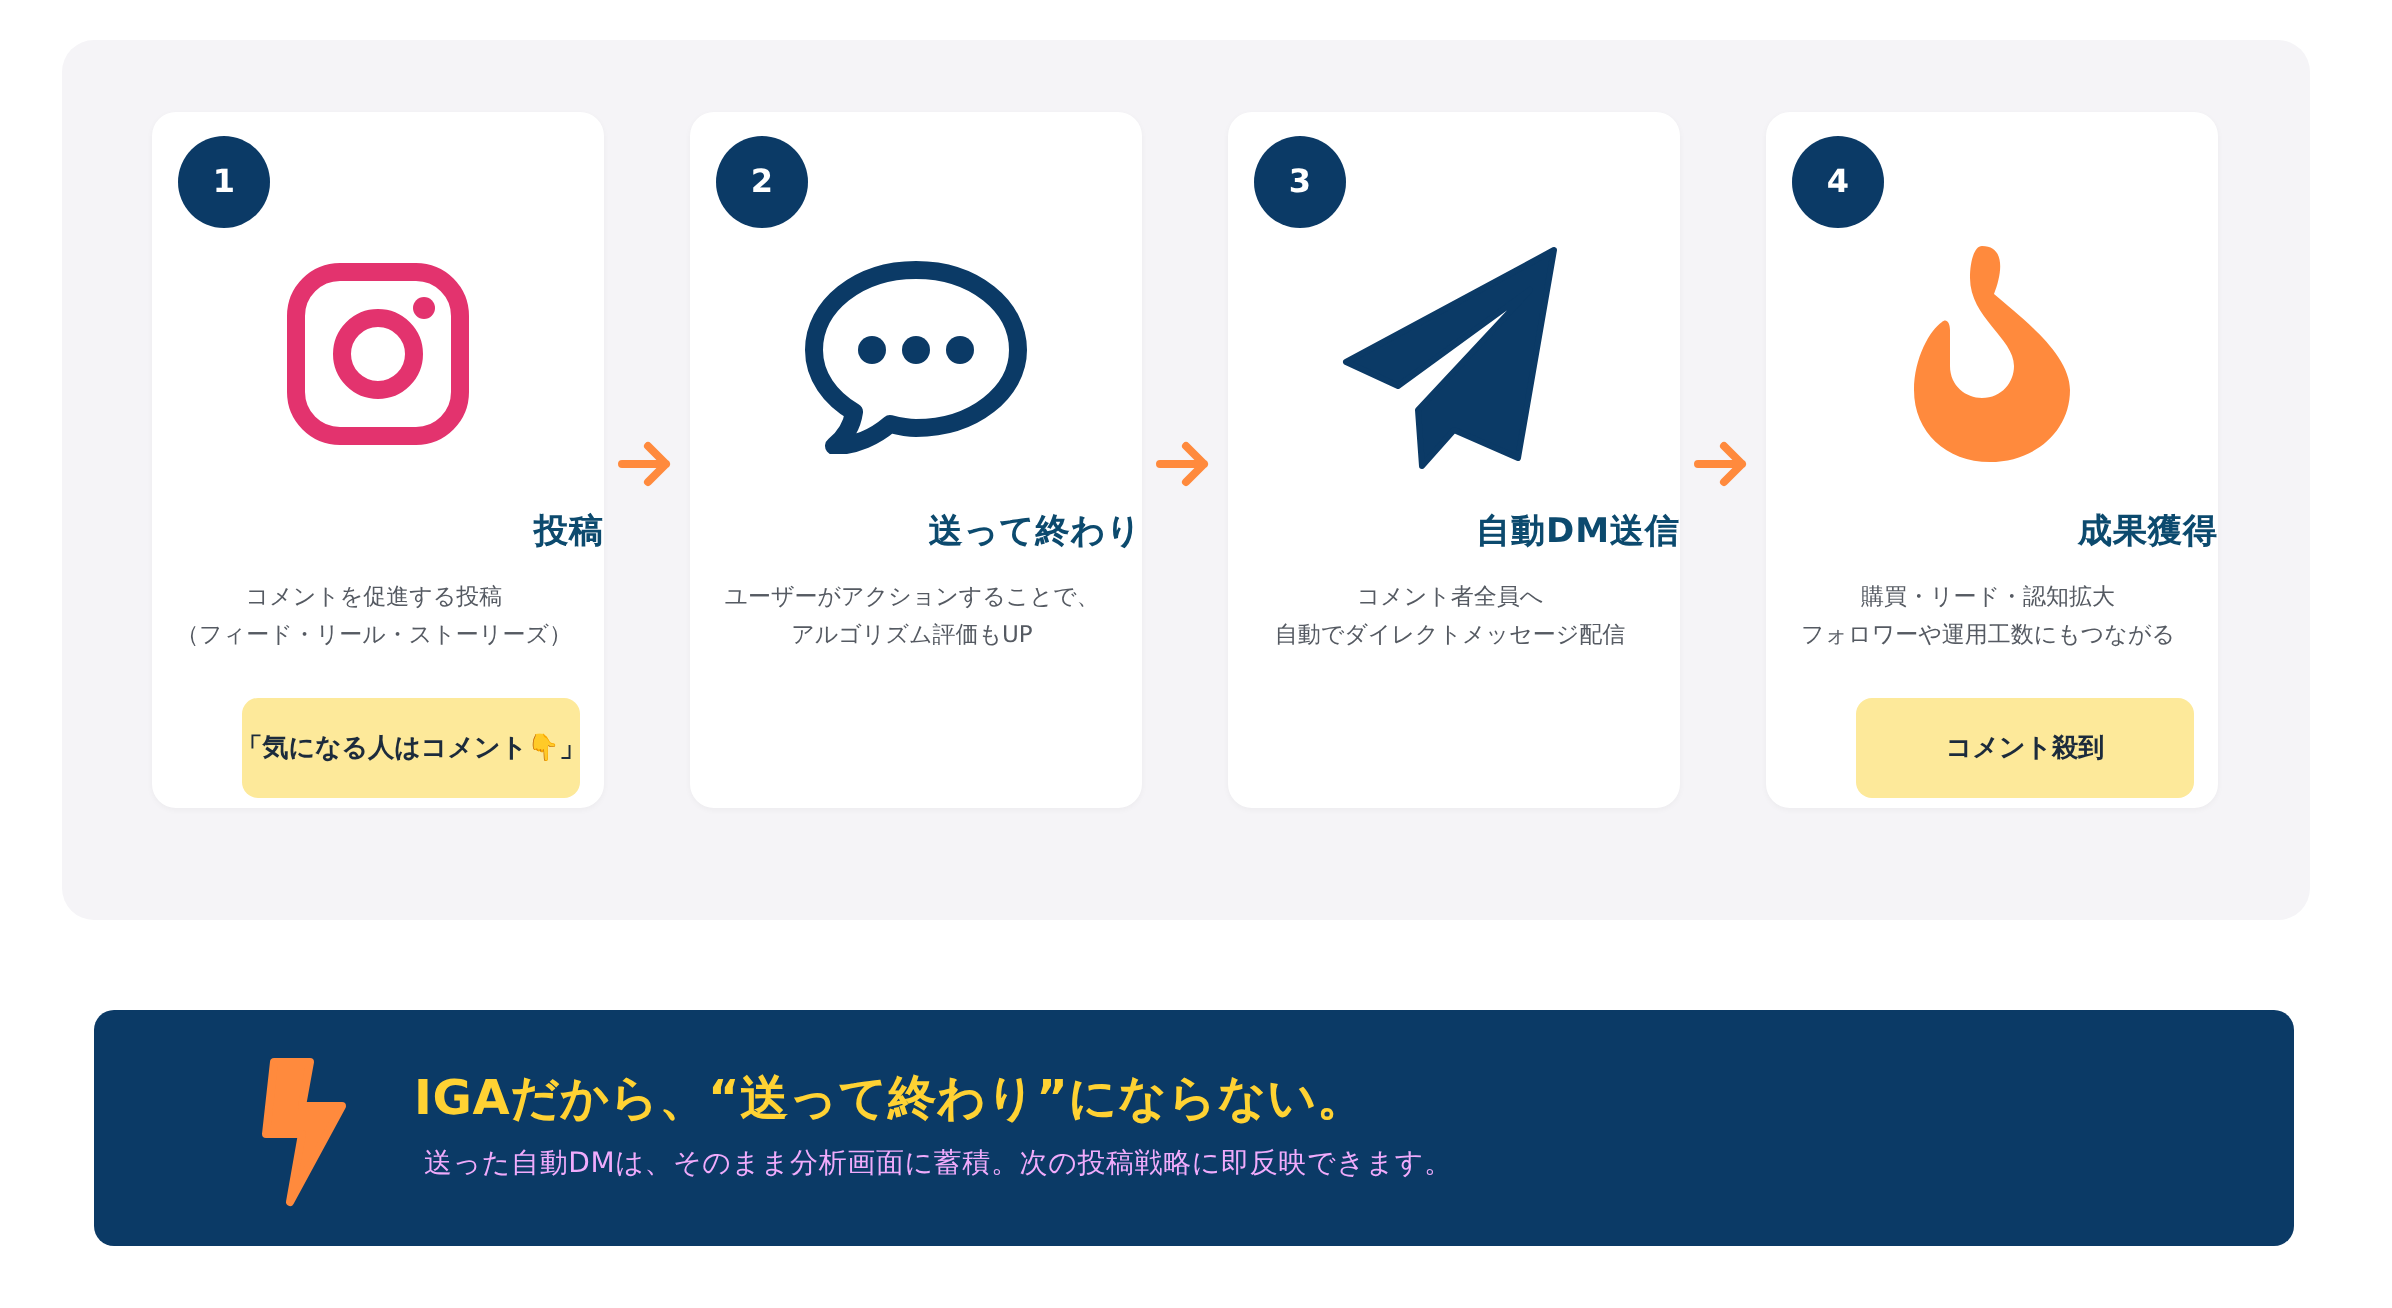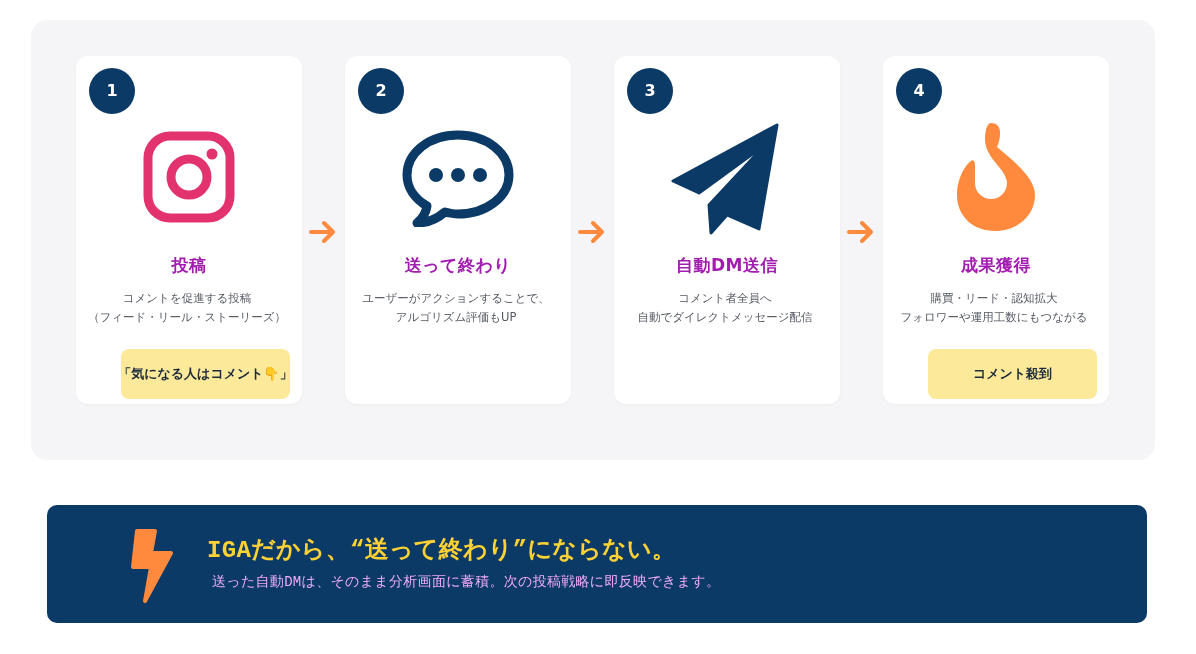--- a/index.html
+++ b/index.html
@@ -18,42 +18,42 @@
     .step-num {
       position: absolute; left: 13px; top: 12px; width: 46px; height: 46px;
       border-radius: 50%; background: #0b3a66; color: #ffffff;
       font-weight: bold; font-size: 16px; line-height: 46px; text-align: center;
     }
     .icon-wrap {
       position: absolute; left: 0; right: 0; top: 66px; height: 110px;
       display: flex; justify-content: center; align-items: center;
     }
     .card-title {
-      position: absolute; left: 0; right: 0; top: 198px; text-align: center;
-      font-weight: bold; font-size: 17px; color: #a21caf; letter-spacing: 0.5px;
+      position: absolute; left: 0; right: 0; top: 198px; text-align: right;
+      font-weight: bold; font-size: 17px; color: #0c4a6e; letter-spacing: 0.5px;
     }
     .card-desc {
       position: absolute; left: 0; right: 4px; top: 233px; text-align: center;
       font-size: 11.5px; line-height: 19px; color: #555a62;
     }
     .card-desc span { display: block; white-space: nowrap; }
     .card-tag {
       position: absolute; left: 12px; right: 12px; top: 293px; height: 50px;
       background: #fde99a; border-radius: 8px;
       display: flex; align-items: center; justify-content: center;
       font-weight: bold; font-size: 13px; color: #1c2b3c; white-space: nowrap; margin-left: 33px;
     }
     .arrow {
       position: absolute; top: 217px; width: 34px; height: 30px;
       display: flex; align-items: center; justify-content: center;
     }
 
     .banner {
       position: absolute; left: 47px; top: 505px; width: 1100px; height: 118px;
-      background: #0b3a66; border-radius: 10px; font-family: Liberation Mono, monospace;
+      background: #0b3a66; border-radius: 10px;
     }
     .banner-icon { position: absolute; left: 80px; top: 22px; width: 50px; height: 78px; }
     .banner-title {
       position: absolute; left: 160px; top: 28px; font-size: 24px; font-weight: bold;
       color: #ffd233; white-space: nowrap; letter-spacing: 0.3px;
     }
     .banner-sub {
       position: absolute; left: 165px; top: 68px; font-size: 14px;
       color: #f0abfc; white-space: nowrap; letter-spacing: 0.3px;
     }

